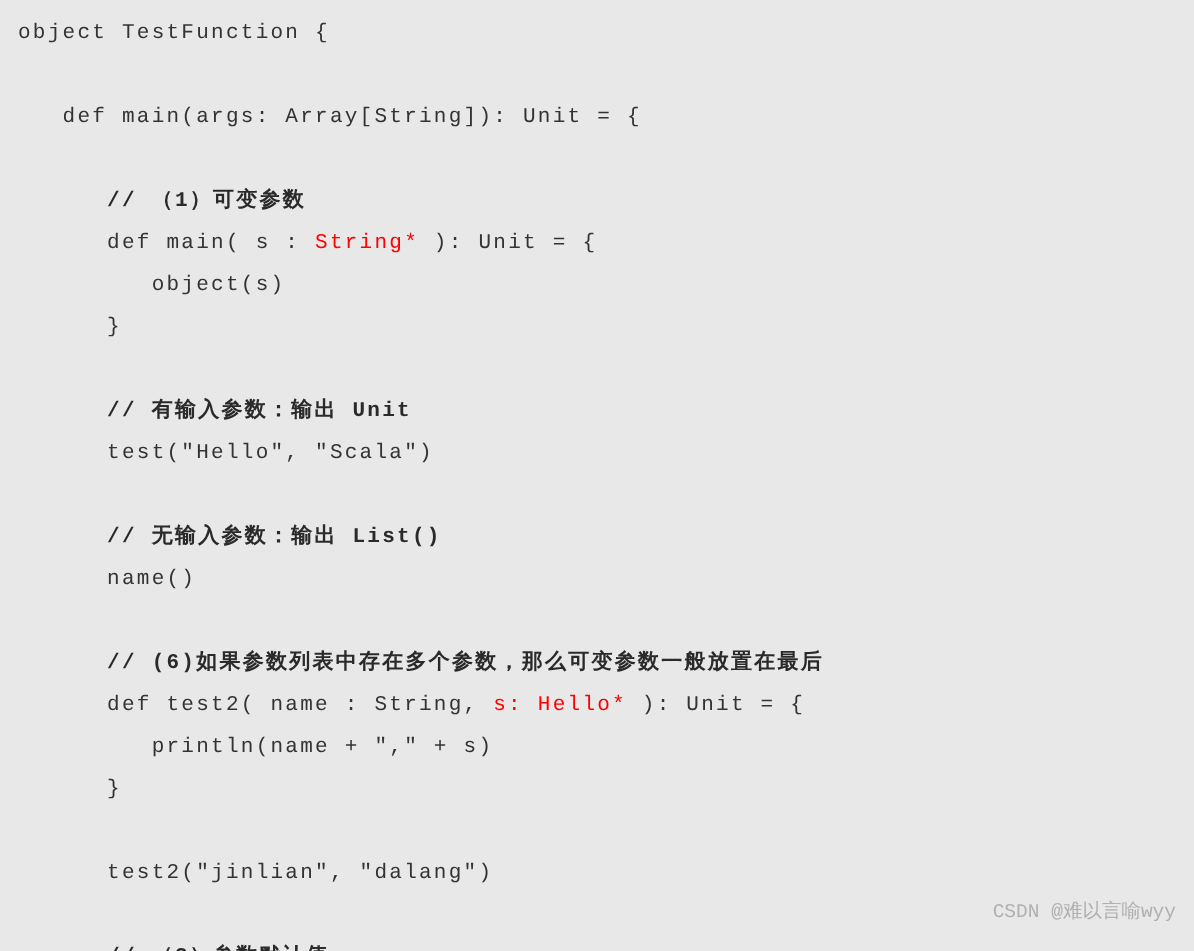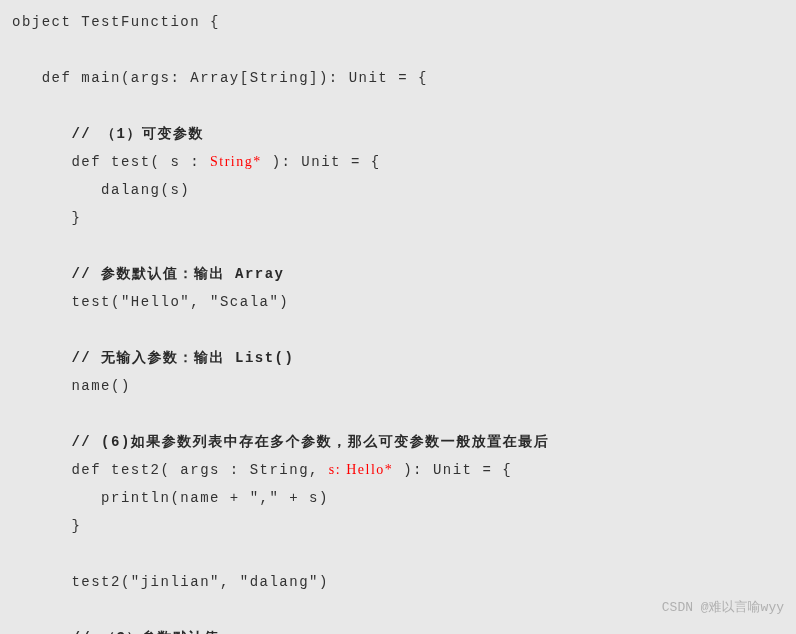--- a/index.html
+++ b/index.html
@@ -13,51 +13,51 @@
       color: #333;
       padding: 8px 12px;
       letter-spacing: 1.5px;
       position: relative;
       overflow: hidden;
     }
     pre {
       font-family: inherit;
       white-space: pre;
     }
-    .red { color: #ff0000; font-family: Liberation Serif, serif; }
+    .red { color: #ff0000; }
     .bold { font-weight: bold; color: #2a2a2a; text-align: center; }
     .watermark {
       position: absolute;
       bottom: 12px;
       right: 12px;
       color: rgba(120,120,120,0.5);
       font-size: 13px;
       letter-spacing: 0;
     }
   </style>
 </head>
 <body>
 
 <pre><span>object TestFunction {</span>
 
 <span>   def main(args: Array[String]): Unit = {</span>
 
 <span class="bold"><span>      // （1）</span><span>可变参数</span></span>
-<span>      def test( s : </span><span class="red">String*</span><span> ): Unit = {</span>
-<span>         dalang(s)</span>
+<span>      def main( s : </span><span class="red">String*</span><span> ): Unit = {</span>
+<span>         object(s)</span>
 <span>      }</span>
 
-<span class="bold">      // 参数默认值：输出 Array</span>
+<span class="bold">      // 有输入参数：输出 Unit</span>
 <span>      test("Hello", "Scala")</span>
 
 <span class="bold">      // 无输入参数：输出 List()</span>
 <span>      name()</span>
 
 <span class="bold"><span>      // (6)如果参数列表中存在多个参数，那么</span></span><span class="red bold">可变参数一般放置在最后</span>
-<span>      def test2( args : String, </span><span class="red">s: Hello*</span><span> ): Unit = {</span>
+<span>      def test2( name : String, </span><span class="red">s: Hello*</span><span> ): Unit = {</span>
 <span>         println(name + "," + s)</span>
 <span>      }</span>
 
 <span>      test2("jinlian", "dalang")</span>
 
 <span class="bold"><span>      // （3）</span><span>参数默认值</span></span>
 </pre>
 
 <div class="watermark">CSDN @难以言喻wyy</div>
 

